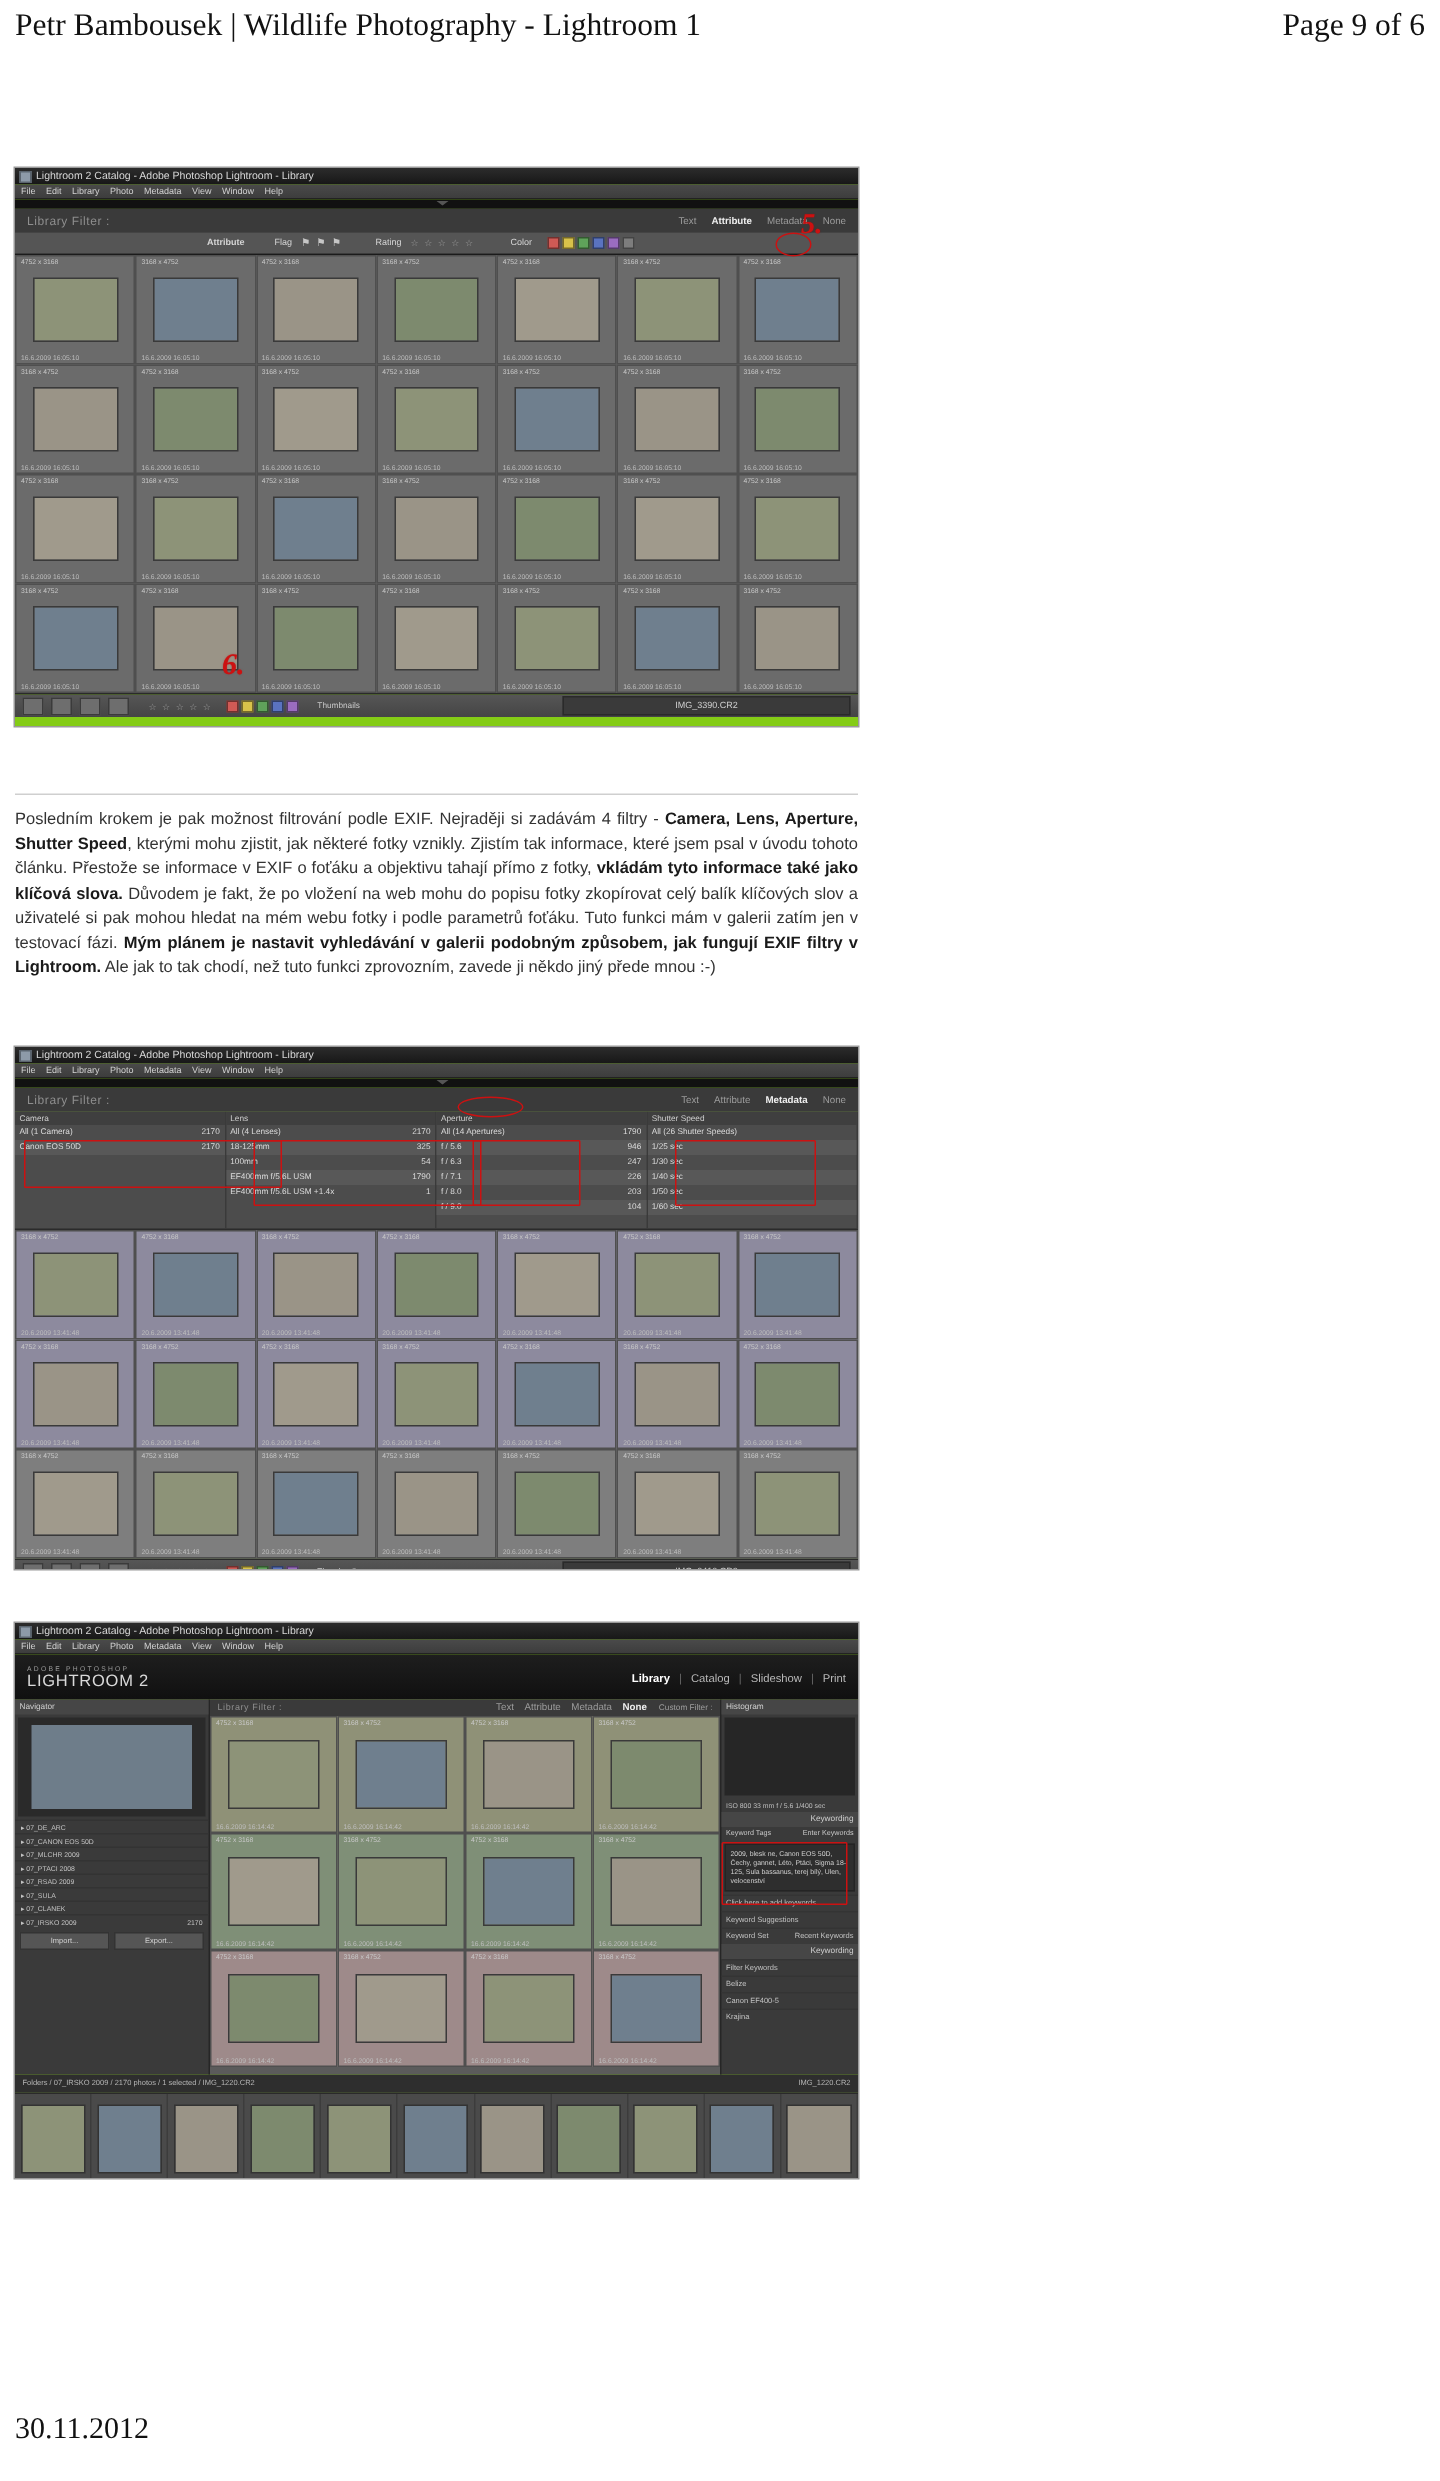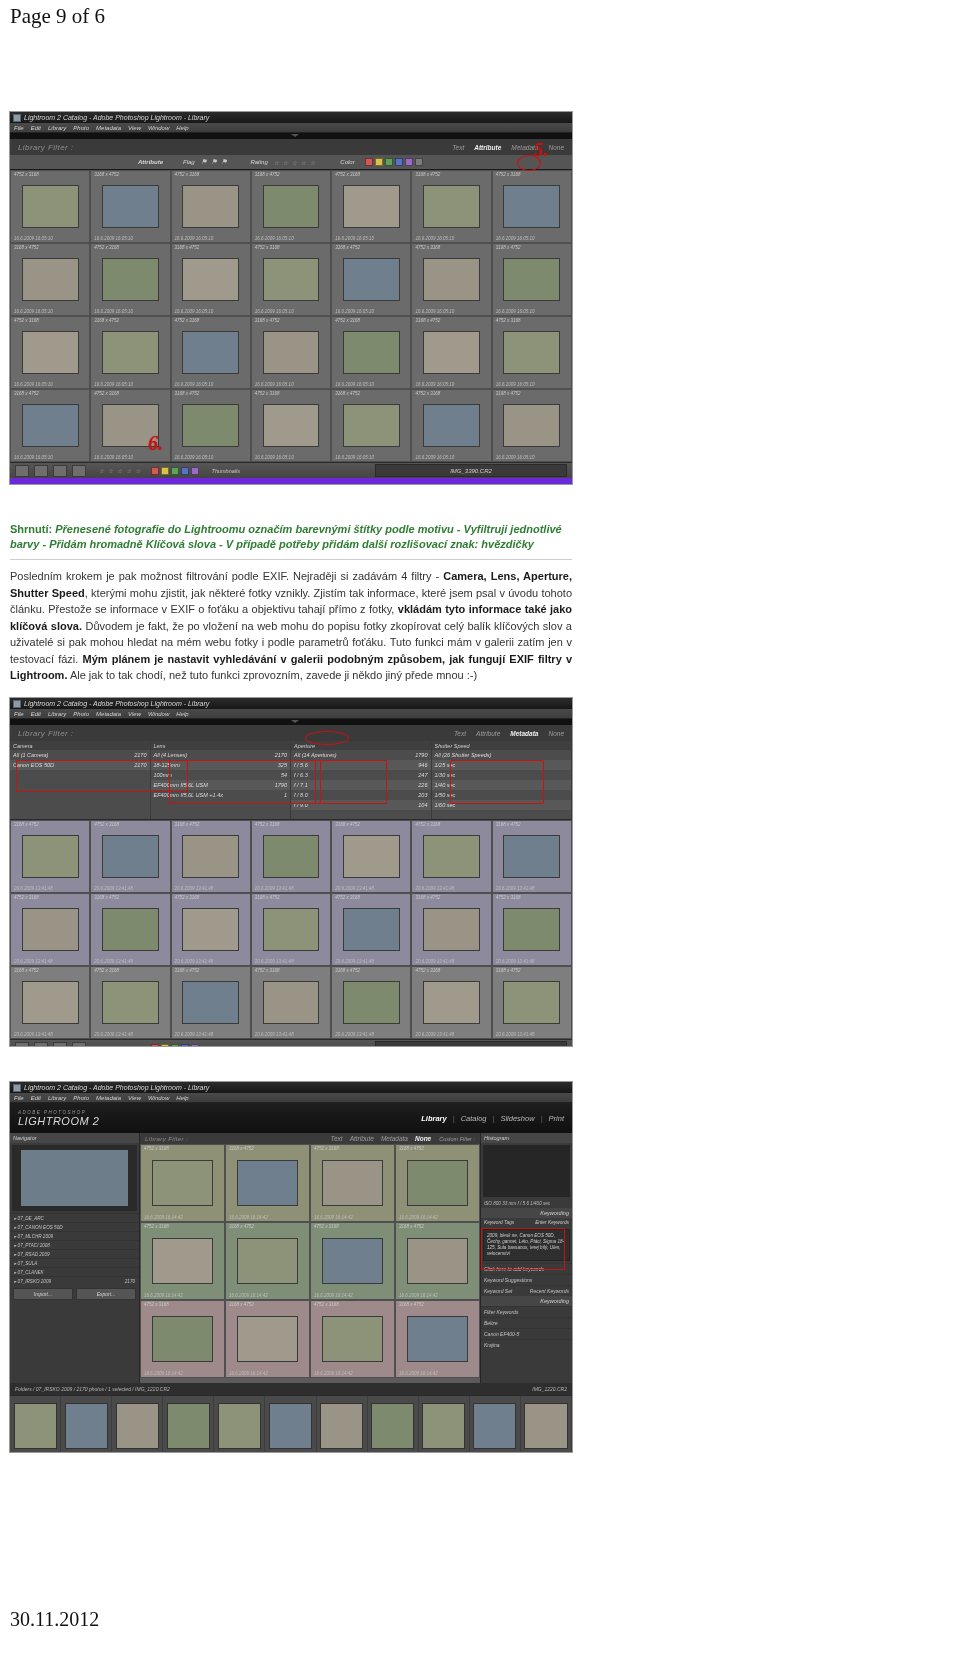--- a/index.html
+++ b/index.html
@@ -19,21 +19,21 @@
 
   
   .article{position:absolute;left:10px;top:522px;width:562px;}
   .summary{color:#2e7d32;font-size:11px;line-height:15px;font-style:italic;font-weight:bold;margin:0;}
   .summary b{font-style:normal;}
   .rule{border-top:1px solid #cfcfcf;margin:7px 0 8px 0;width:100%;}
   .para{color:#333;font-size:11px;line-height:16.5px;text-align:justify;margin:0;}
   .para b{color:#1a1a1a;}
 
   
-  .shot{position:absolute;left:10px;box-shadow:0 0 0 1px #9a9a9a;background:#6d28d9;overflow:hidden;font-style:italic;}
+  .shot{position:absolute;left:10px;box-shadow:0 0 0 1px #9a9a9a;background:#84cc16;overflow:hidden;}
   .titlebar{height:11px;background:linear-gradient(#2c2c2c,#171717);color:#d8d8d8;font-size:7px;
             display:flex;align-items:center;gap:3px;padding:0 3px;box-sizing:border-box;}
   .winbox{width:6px;height:6px;background:#8d9aa8;border:1px solid #5a646e;flex:0 0 auto;}
   .menubar{height:10px;background:linear-gradient(#4a4a4a,#3d3d3d);border-bottom:1px solid #222;
            display:flex;align-items:center;gap:7px;padding:0 4px;box-sizing:border-box;}
   .menubar span{font-size:6px;color:#d2d2d2;}
 
   
   .filterbar{background:#2e2e2e;border-bottom:1px solid #1b1b1b;}
   .fb-row1{height:16px;display:flex;align-items:center;padding:0 8px;box-sizing:border-box;background:#3a3a3a;}
@@ -91,20 +91,21 @@
 
   .navthumb{background:#6e7d8a;}
   .filmstrip{display:flex;background:#4a4a4a;border-top:1px solid #2a2a2a;}
   .fsc{flex:1;border-right:1px solid #3c3c3c;display:flex;align-items:center;justify-content:center;}
   .fsimg{width:82%;height:72%;background:#7e8a76;outline:1px solid #333;}
 </style>
 </head>
 <body>
 
 <div class="pg-head">
+  <span class="left">Petr Bambousek | Wildlife Photography - Lightroom 1</span>
   <span class="right">Page 9 of 6</span>
 </div>
 
 <div class="shot" id="shot1" style="top:112px;width:562px;height:372px;">
 
   <div class="titlebar">
     <span class="winbox"></span>
     <span>Lightroom 2 Catalog - Adobe Photoshop Lightroom - Library</span>
   </div>
 
@@ -310,23 +311,20 @@
     <span style="font-size:5.5px;color:#c9c9c9;margin-left:8px;">Thumbnails</span>
     <span class="tfield" style="width:190px;">IMG_3390.CR2</span>
   </div>
 </div>
 
 <div class="ann" style="left:534px;top:139px;font-size:19px;">5.</div>
 <div class="annell" style="left:517px;top:155px;width:22px;height:14px;"></div>
 <div class="ann" style="left:148px;top:432px;font-size:20px;">6.</div>
 
 <div class="article">
-  <p class="summary">
-    <b>Shrnutí:</b><span> Přenesené fotografie do Lightroomu označím barevnými štítky podle motivu - Vyfiltruji jednotlivé barvy - Přidám hromadně Klíčová slova - V případě potřeby přidám další rozlišovací znak: hvězdičky</span>
-  </p>
   <div class="rule"></div>
   <p class="para">
     <span>Posledním krokem je pak možnost filtrování podle EXIF. Nejraději si zadávám 4 filtry - </span><b>Camera, Lens, Aperture, Shutter Speed</b><span>, kterými mohu zjistit, jak některé fotky vznikly. Zjistím tak informace, které jsem psal v úvodu tohoto článku. Přestože se informace v EXIF o foťáku a objektivu tahají přímo z fotky, </span><b>vkládám tyto informace také jako klíčová slova.</b><span> Důvodem je fakt, že po vložení na web mohu do popisu fotky zkopírovat celý balík klíčových slov a uživatelé si pak mohou hledat na mém webu fotky i podle parametrů foťáku. Tuto funkci mám v galerii zatím jen v testovací fázi. </span><b>Mým plánem je nastavit vyhledávání v galerii podobným způsobem, jak fungují EXIF filtry v Lightroom.</b><span> Ale jak to tak chodí, než tuto funkci zprovozním, zavede ji někdo jiný přede mnou :-)</span>
   </p>
 </div>
 
 <div class="shot" id="shot2" style="top:698px;width:562px;height:348px;">
 
   <div class="titlebar">
     <span class="winbox"></span>

